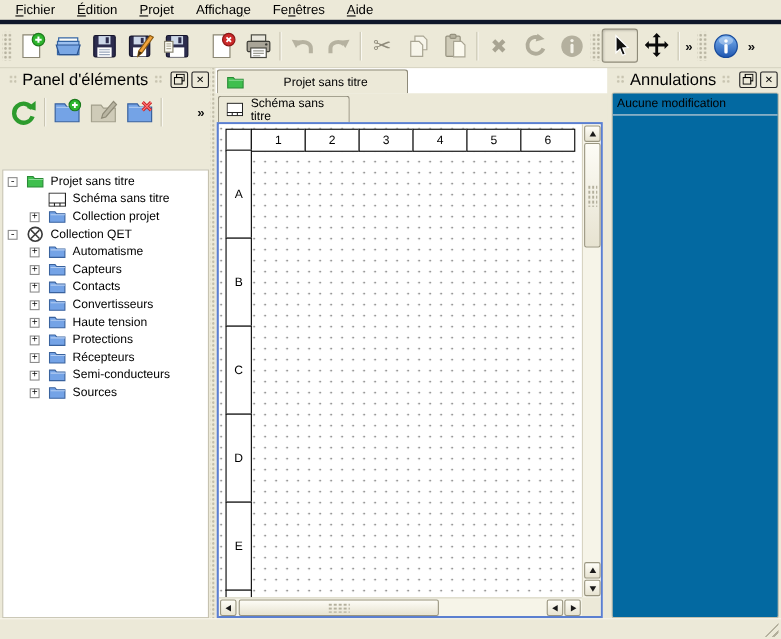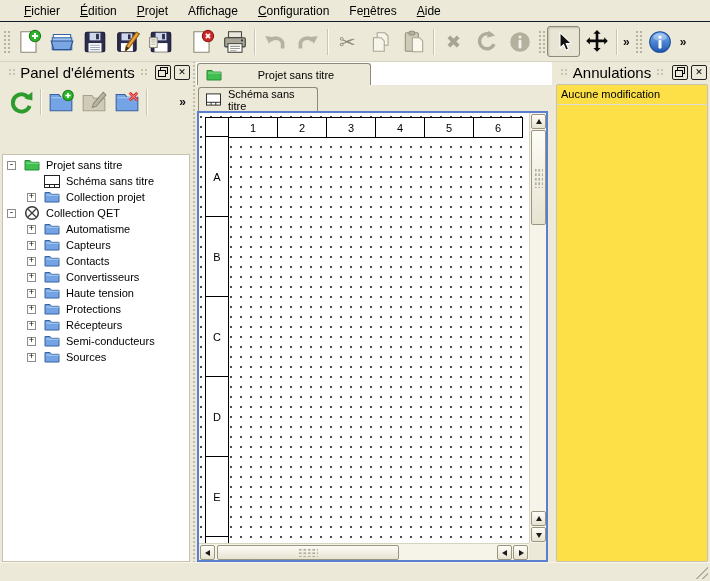--- a/index.html
+++ b/index.html
@@ -4,22 +4,22 @@
 <style>
   * { margin:0; padding:0; box-sizing:border-box; }
   body { background:#555; }
   .window {
     position:relative; width:710px; height:581px;
     background:#ece9d8; overflow:hidden;
     font-family:"Liberation Sans", sans-serif; font-size:12px; color:#000;
   }
   
   .menubar { position:absolute; left:0; top:0; width:710px; height:22px;
-    display:flex; align-items:center; padding-left:14px;
-    border-bottom:1px solid #0f172a;text-align:right; }
+    display:flex; align-items:center; padding-left:4px;
+    border-bottom:4px solid #0f172a;text-align:right; }
   .menu-item { padding:3px 10px; cursor:default; }
   .menu-item u { text-decoration:underline; }
   
   .toolbar { position:absolute; left:0; top:22px; width:710px; height:40px;
     display:flex; align-items:center; padding:0 1px;
     border-bottom:1px solid #d8d4c2; }
   .tb-handle { width:9px; height:26px; margin:0 1px;
     background:radial-gradient(circle,#b7b3a0 1px,transparent 1.3px) 1px 1px / 4px 4px; }
   .tbtn { width:33px; height:31px; display:flex; align-items:center; justify-content:center; }
   .tbtn.pressed { background:#e9e5d4; border:1px solid #8e8a79; border-radius:3px;
@@ -101,41 +101,40 @@
   .arr.down  { border:3.5px solid transparent; border-top:5px solid #1a1a1a; margin-bottom:-4px; }
   .arr.left  { border:3.5px solid transparent; border-right:5px solid #1a1a1a; margin-left:-4px; }
   .arr.right { border:3.5px solid transparent; border-left:5px solid #1a1a1a; margin-right:-4px; }
   .grip-h { width:20px; height:9px;
     background:radial-gradient(circle,#b3af9c 1px,transparent 1.2px) 0 0 / 4.5px 3.5px; }
   .grip-v { width:9px; height:20px;
     background:radial-gradient(circle,#b3af9c 1px,transparent 1.2px) 0 0 / 3.5px 4.5px; }
   
   .right-dock { left:552px; width:158px; }
   .undo-list { position:absolute; left:4px; top:22px; width:152px; height:478px;
-    background:#fde047; border:1px solid #c6c2b0; border-radius:2px; font-size:11px; overflow:hidden; }
+    background:#0369a1; border:1px solid #c6c2b0; border-radius:2px; font-size:11px; overflow:hidden; }
   .undo-item { padding:3px 4px 4px; border-bottom:1px solid #dcdcdc; }
   
   .statusbar { position:absolute; left:0; top:562px; width:710px; height:19px;
     border-top:1px solid #f7f5ec; }
   .resize-grip { position:absolute; right:2px; bottom:2px; width:13px; height:13px;
     background:repeating-linear-gradient(135deg,#b2ae9b 0 1.6px,transparent 1.6px 4.6px);
     clip-path:polygon(100% 0,100% 100%,0 100%); }
   svg { display:block; }
 </style>
 </head>
 <body>
 
 <div class="window">
 
   <div class="menubar">
     <span class="menu-item"><u>F</u><span>ichier</span></span>
     <span class="menu-item"><u>É</u><span>dition</span></span>
     <span class="menu-item"><u>P</u><span>rojet</span></span>
     <span class="menu-item"><span>Afficha</span><u>g</u><span>e</span></span>
-    <span class="menu-item"><u>C</u><span>onfiguration</span></span>
     <span class="menu-item"><span>Fe</span><u>n</u><span>êtres</span></span>
     <span class="menu-item"><u>A</u><span>ide</span></span>
   </div>
 
   <div class="toolbar">
     <div class="tb-handle"></div>
 
     <div class="tbtn">
       <svg class="i" width="26" height="26" viewBox="0 0 24 24">
           <path d="M4.5 2.5h9l5 5v14h-14z" fill="#fff" stroke="#8a8673"></path>

